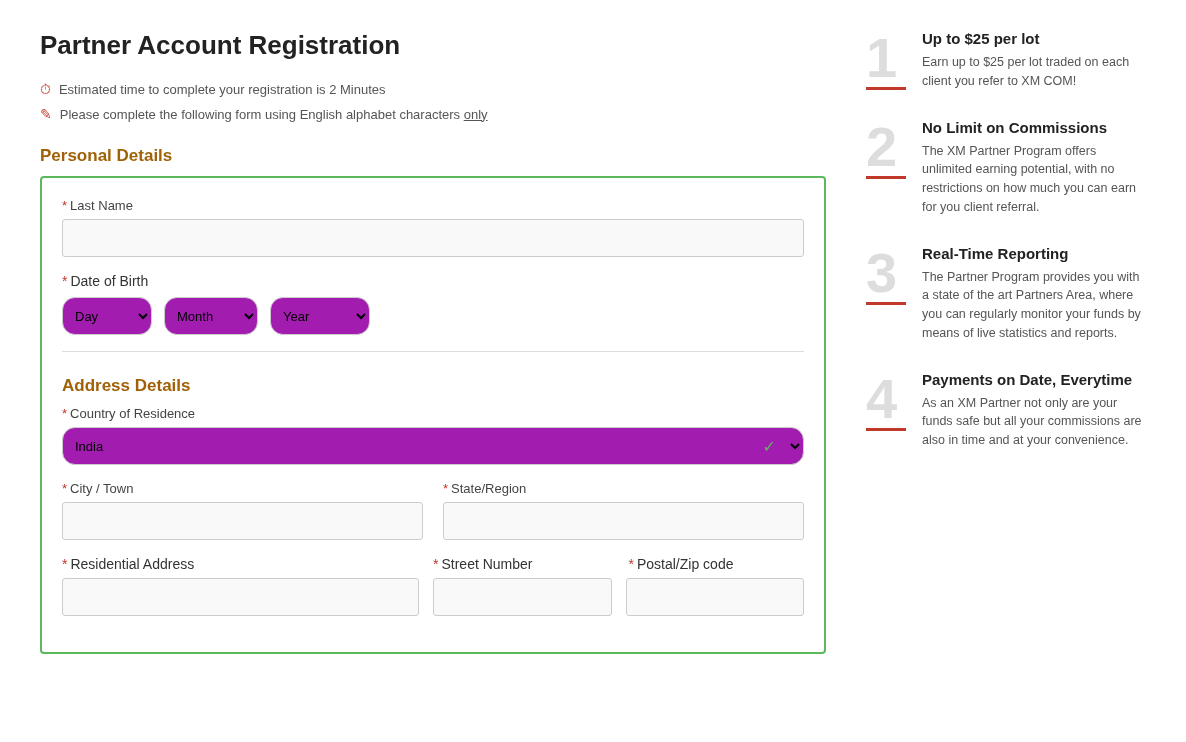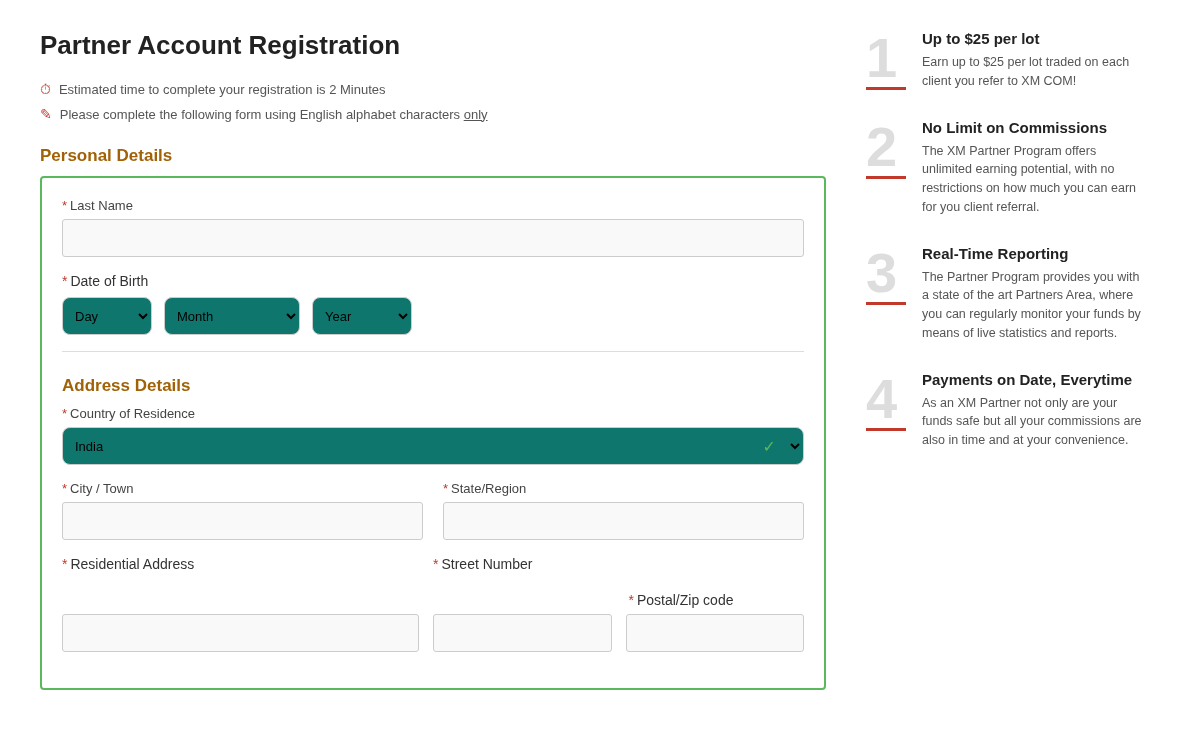--- a/index.html
+++ b/index.html
@@ -95,31 +95,31 @@
     
     .dob-row {
       display: flex;
       gap: 12px;
       margin-bottom: 16px;
     }
     .dob-row .form-group {
       flex: none;
     }
     .dob-row .form-group.day { width: 90px; }
-    .dob-row .form-group.month { width: 136px; }
+    .dob-row .form-group.month { width: 94px; }
     .dob-row .form-group.year { width: 100px; }
 
     select {
       width: 100%;
       height: 38px;
       border: 1px solid #ccc;
-      border-radius: 8px;
+      border-radius: 13px;
       padding: 0 8px;
       font-size: 13px;
-      background: #0f766e;
+      background: #a21caf;
       appearance: auto;
       outline: none;
       cursor: pointer;
     }
 
     .divider {
       border: none;
       border-top: 1px solid #ddd;
       margin: 16px 0;
     }
@@ -291,21 +291,21 @@
           <div style="flex:2;">
             <label>
               <span class="required" style="color:#c0392b;margin-right:3px;">*</span><span>Residential Address</span>
             </label>
           </div>
           <div style="flex:1;">
             <label>
               <span class="required" style="color:#c0392b;margin-right:3px;">*</span><span>Street Number</span>
             </label>
           </div>
-          <div style="flex:1;margin-top:36px;">
+          <div style="flex:1;">
             <label>
               <span class="required" style="color:#c0392b;margin-right:3px;">*</span><span>Postal/Zip code</span>
             </label>
           </div>
         </div>
       </div>
       <div style="display:flex; gap:14px; margin-bottom:16px;">
         <div style="flex:2;">
           <input type="text" style="width: 100%; height: 38px; border: 1px solid rgb(204, 204, 204); border-radius: 3px; padding: 0px 10px; font-size: 13px; background: rgb(249, 249, 249);" placeholder="">
         </div>

